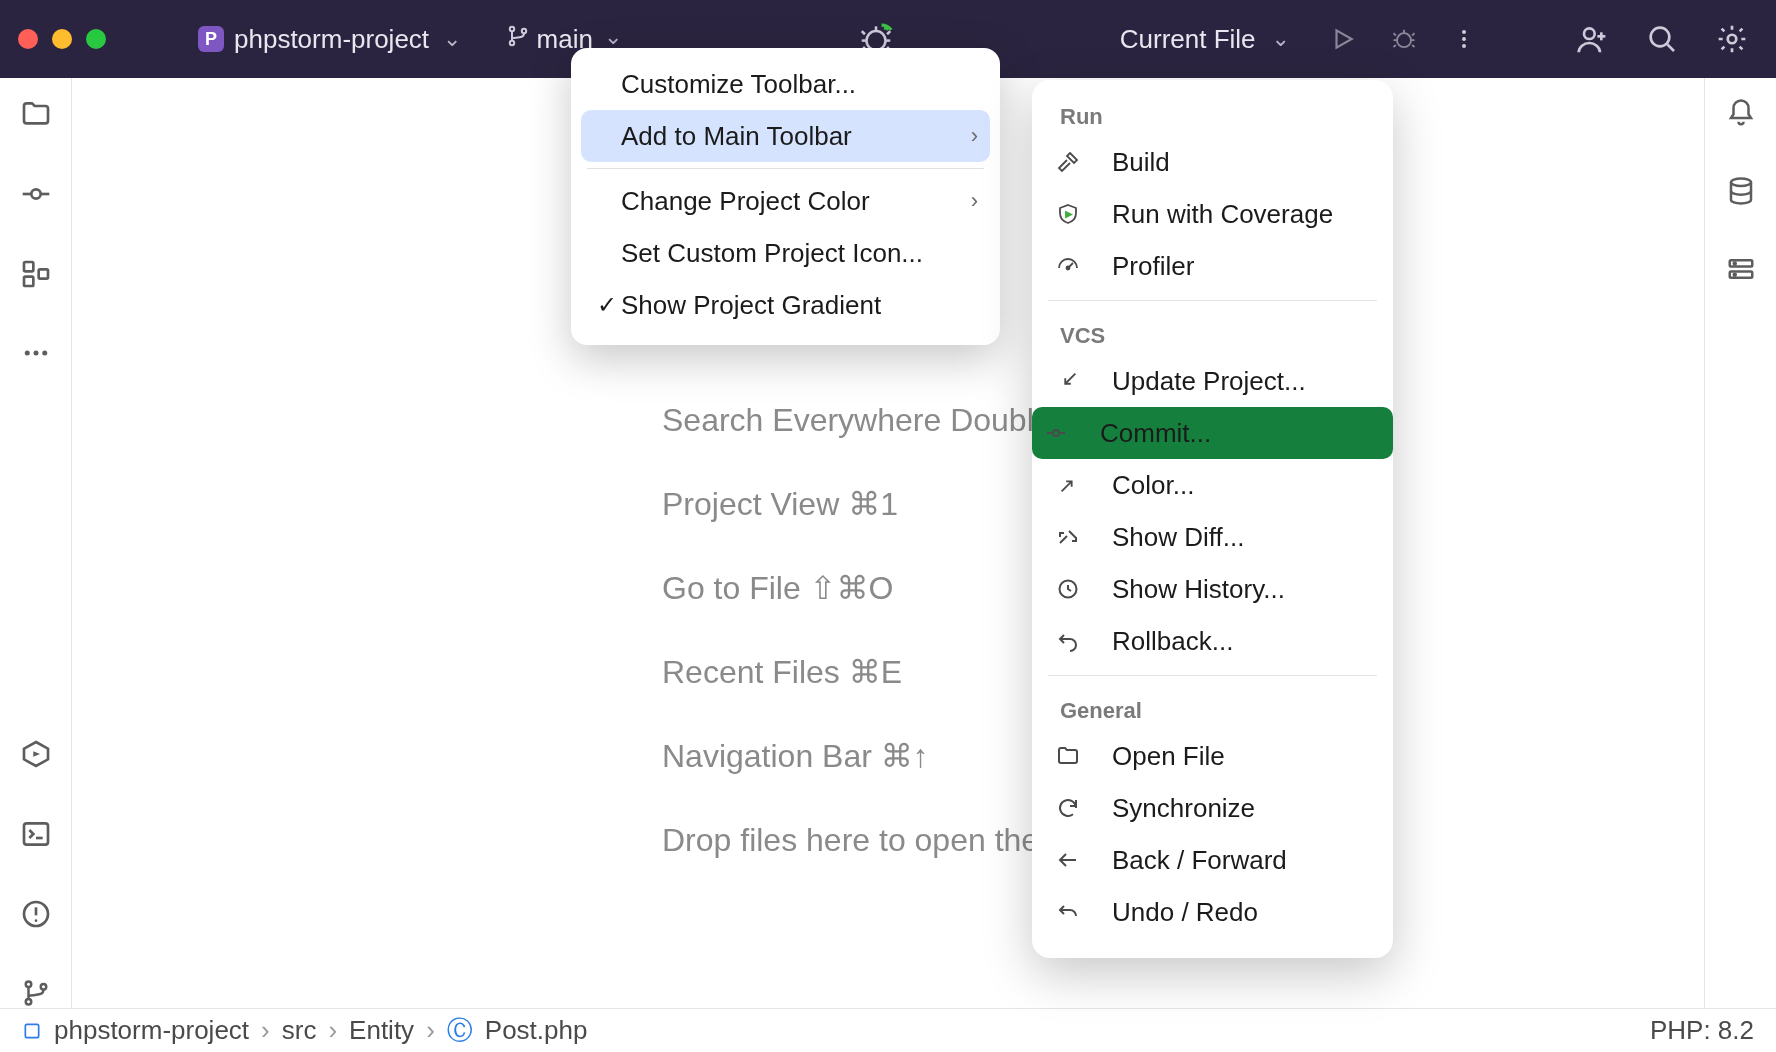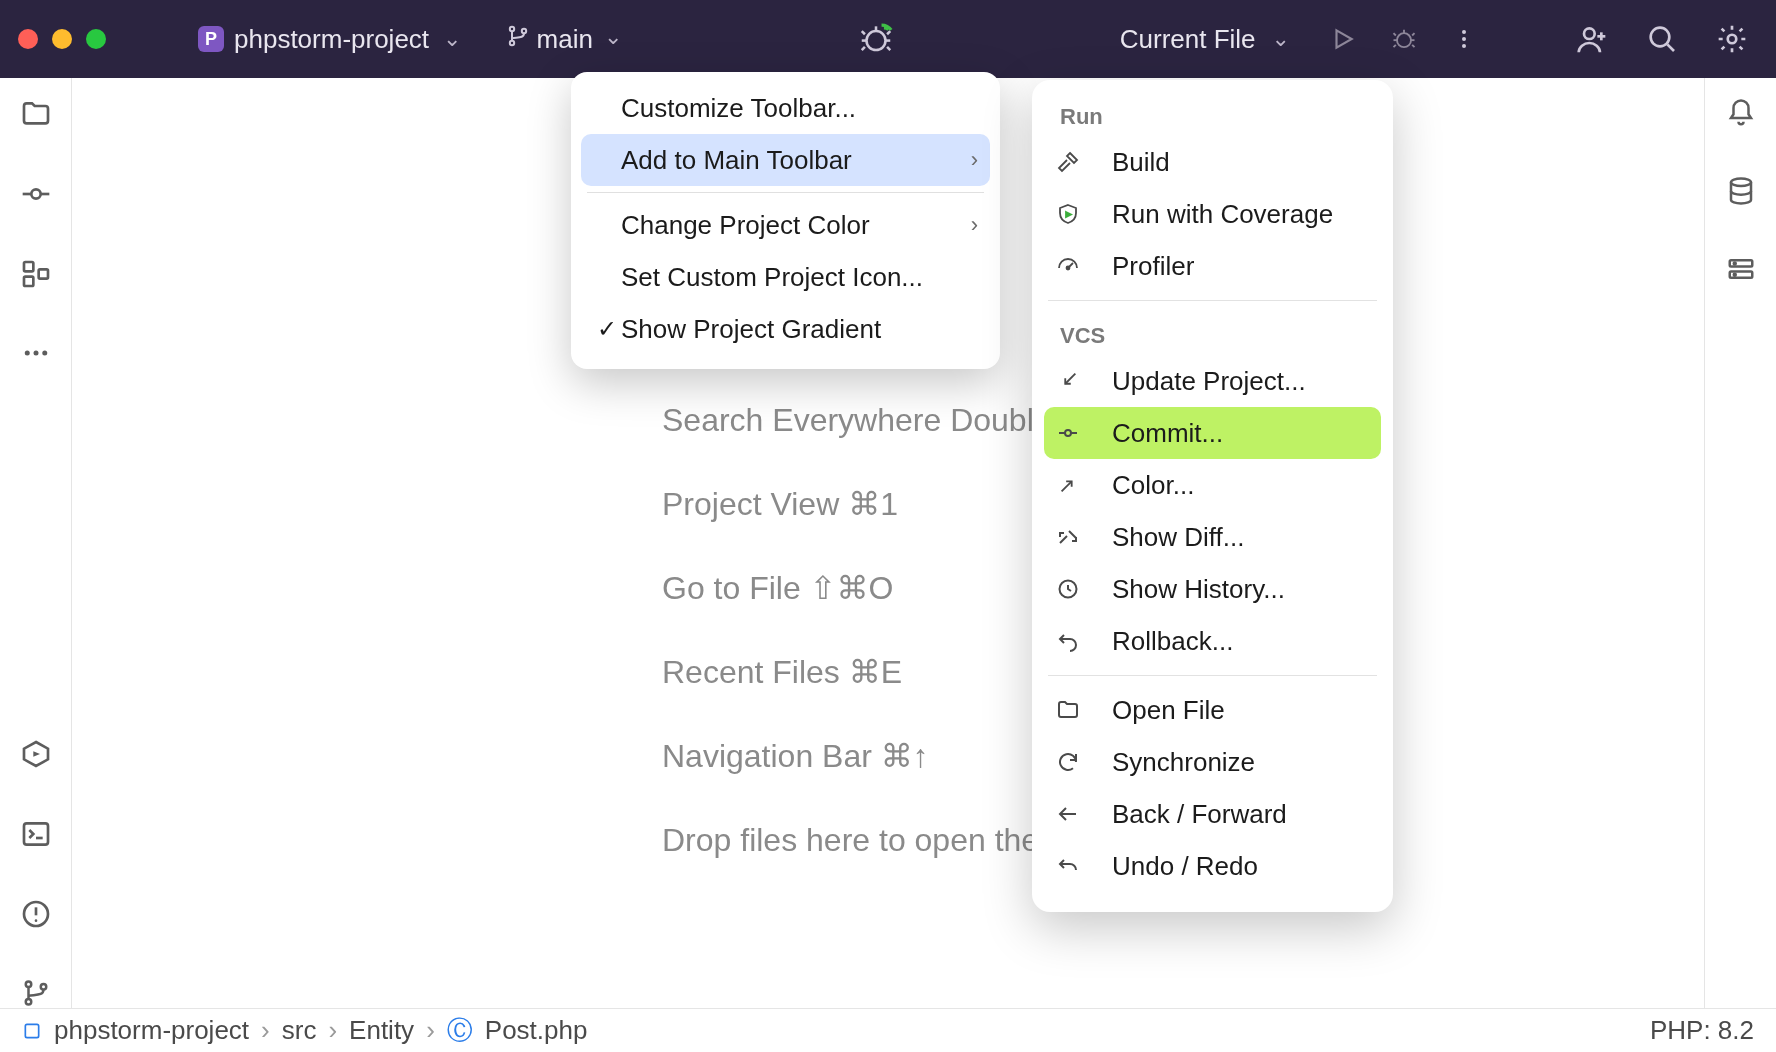--- a/index.html
+++ b/index.html
@@ -23,32 +23,32 @@
   
   .body-row { display:flex; height: 930px; }
   .left-rail { width: 72px; background:#fff; border-right:1px solid #e5e5e5; display:flex; flex-direction:column; align-items:center; padding-top:20px; gap:48px;}
   .left-rail .spacer { flex:1; }
   .right-rail { width: 72px; background:#fff; border-left:1px solid #e5e5e5; display:flex; flex-direction:column; align-items:center; padding-top:20px; gap:48px;}
   .rail-icon { color:#5d5d5d; cursor:pointer; display:flex; }
   .editor-area { flex:1; position:relative; background:#fff; }
   .welcome { position:absolute; left:590px; top:310px; color:#8a8a8a; font-size:32px; line-height:2.0; }
   .welcome .row { margin-bottom:20px; }
   
-  .menu1 { position:absolute; left:571px; top:72px; width:429px; background:#fff; border-radius:16px; box-shadow:0 14px 44px rgba(0,0,0,0.22); padding:10px 0 14px 0; }
+  .menu1 { position:absolute; left:571px; top:48px; width:429px; background:#fff; border-radius:16px; box-shadow:0 14px 44px rgba(0,0,0,0.22); padding:10px 0 14px 0; }
   .m-item { display:flex; align-items:center; padding:0 22px; height:52px; font-size:26px; color:#1b1b1b; cursor:pointer; position:relative;}
   .m-item.hl { background:#d5e3ff; border-radius:10px; margin:0 10px; padding:0 12px;}
   .m-item .txt { flex:1; }
   .m-sep { height:1px; background:#e0e0e0; margin:6px 16px; }
   .m-chevron { color:#6b6b6b; font-size:22px; }
   .m-check { width:28px; display:inline-block; text-align:center; font-size:24px; }
   
   .menu2 { position:absolute; left:1032px; top:80px; width:361px; background:#fff; border-radius:18px; box-shadow:0 16px 50px rgba(0,0,0,0.22); padding:10px 0 20px 0; }
   .m2-head { color:#7a7a7a; font-weight:600; font-size:22px; padding:14px 28px 6px 28px; }
   .m2-item { display:flex; align-items:center; gap:30px; padding:0 22px; height:52px; font-size:26px; color:#1b1b1b; cursor:pointer;}
-  .m2-item.hl { background:#bef264; border-radius:10px; margin:0 12px; padding:0 10px;}
+  .m2-item.hl { background:#15803d; border-radius:10px; margin:0 0; padding:0 10px;}
   .m2-sep { height:1px; background:#e2e2e2; margin:8px 16px;}
   .m2-icon { width:28px; height:28px; display:flex; align-items:center; justify-content:center; color:#4a4a4a;}
   
   .status-bar { height:44px; border-top:1px solid #e5e5e5; display:flex; align-items:center; padding:0 22px; font-size:26px; color:#4a4a4a;}
   .crumbs { display:flex; align-items:center; gap:12px;}
   .crumb-sep { color:#9a9a9a; }
   .status-right { margin-left:auto; }
   .blue-c {color:#2b7de9;}
   svg { display:block; }
 </style>
@@ -380,20 +380,21 @@
       <span class="m2-icon">
         <svg width="24" height="24" viewBox="0 0 24 24" fill="none" stroke="#4a4a4a" stroke-width="2">
           <path d="M4 10h10a6 6 0 0 1 0 12"></path>
           <path d="M8 6l-4 4 4 4"></path>
         </svg>
       </span>
       <span>Rollback...</span>
     </div>
   <div class="m2-sep"></div>
 
+  <div class="m2-head">General</div>
   <div class="m2-item">
       <span class="m2-icon">
         <svg width="24" height="24" viewBox="0 0 24 24" fill="none" stroke="#4a4a4a" stroke-width="2">
           <path d="M3 6a2 2 0 0 1 2-2h4l2 2h8a2 2 0 0 1 2 2v9a2 2 0 0 1-2 2H5a2 2 0 0 1-2-2V6z"></path>
         </svg>
       </span>
       <span>Open File</span>
     </div>
   <div class="m2-item">
       <span class="m2-icon">

